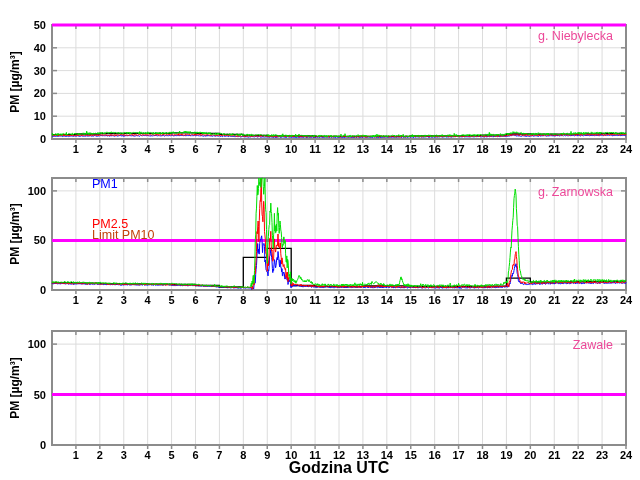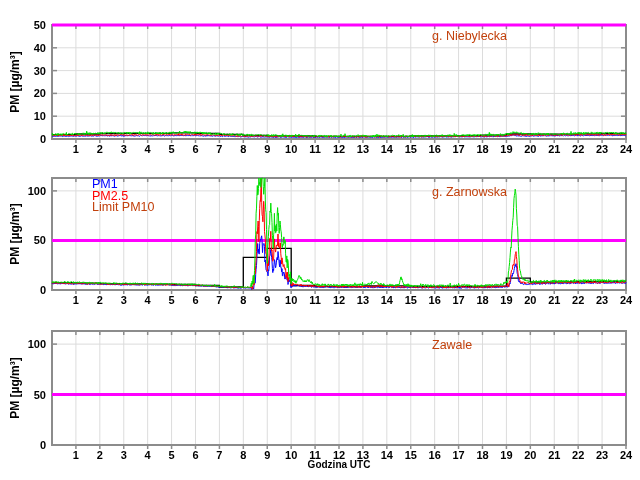--- a/index.html
+++ b/index.html
@@ -1,24 +1,24 @@
 <!DOCTYPE html>
 <html><head>
 <meta charset="utf-8">
 <style>
   html,body{margin:0;padding:0;background:#fff;}
   .figure{position:relative;width:640px;height:480px;background:#fff;overflow:hidden;
           font-family:"Liberation Sans","DejaVu Sans",sans-serif;}
   .figure *{position:absolute;}
   .title{left:39px;top:4px;width:600px;text-align:center;font-size:13px;font-weight:bold;color:#000;}
-  .xlabel{left:39px;top:459px;width:600px;text-align:center;font-size:10px;font-weight:bold;color:#000;}
+  .xlabel{left:39px;top:459px;width:600px;text-align:center;font-size:16px;font-weight:bold;color:#000;}
   .ylabel{left:-34px;width:100px;height:16px;text-align:center;font-size:12px;font-weight:bold;color:#000;
           transform:rotate(-90deg);}
   .yl1{top:74px;} .yl2{top:226px;} .yl3{top:380px;}
-  .station{right:8px;width:200px;text-align:left;font-size:12.5px;color:#c2410c;}
+  .station{right:27px;width:200px;text-align:right;font-size:12.5px;color:#ec4899;}
   .st1{top:29px;} .st2{top:185px;} .st3{top:338px;}
   .legend{left:92px;top:179px;width:140px;font-size:12.5px;font-weight:normal;line-height:11.6px;}
   .legend div{position:static;white-space:nowrap;}
   svg{left:0;top:0;}
 </style>
 </head>
 <body>
 
 <div class="figure">
   <svg id="plot" width="640" height="480">
@@ -367,17 +367,17 @@
       <text x="46" y="348.11504424778764" text-anchor="end" style="font:bold 11px &quot;Liberation Sans&quot;,sans-serif;fill:#000">100</text>
     </svg>
   <div class="ylabel yl1">PM [µg/m³]</div>
   <div class="ylabel yl2">PM [µg/m³]</div>
   <div class="ylabel yl3">PM [µg/m³]</div>
   <div class="station st1">g. Niebylecka</div>
   <div class="station st3">Zawale</div>
   <div class="station st2">g. Zarnowska</div>
   <div class="legend">
     <div style="color: rgb(0, 0, 255);">PM1</div>
-    <div style="color: rgb(255, 0, 0);">PM2.5</div>
+    <div style="color: rgb(255, 0, 0); margin-top: 28px;">PM2.5</div>
     <div style="color: #c2410c;">Limit PM10</div>
   </div>
   <div class="xlabel">Godzina UTC</div>
 </div>
 
 </body></html>

